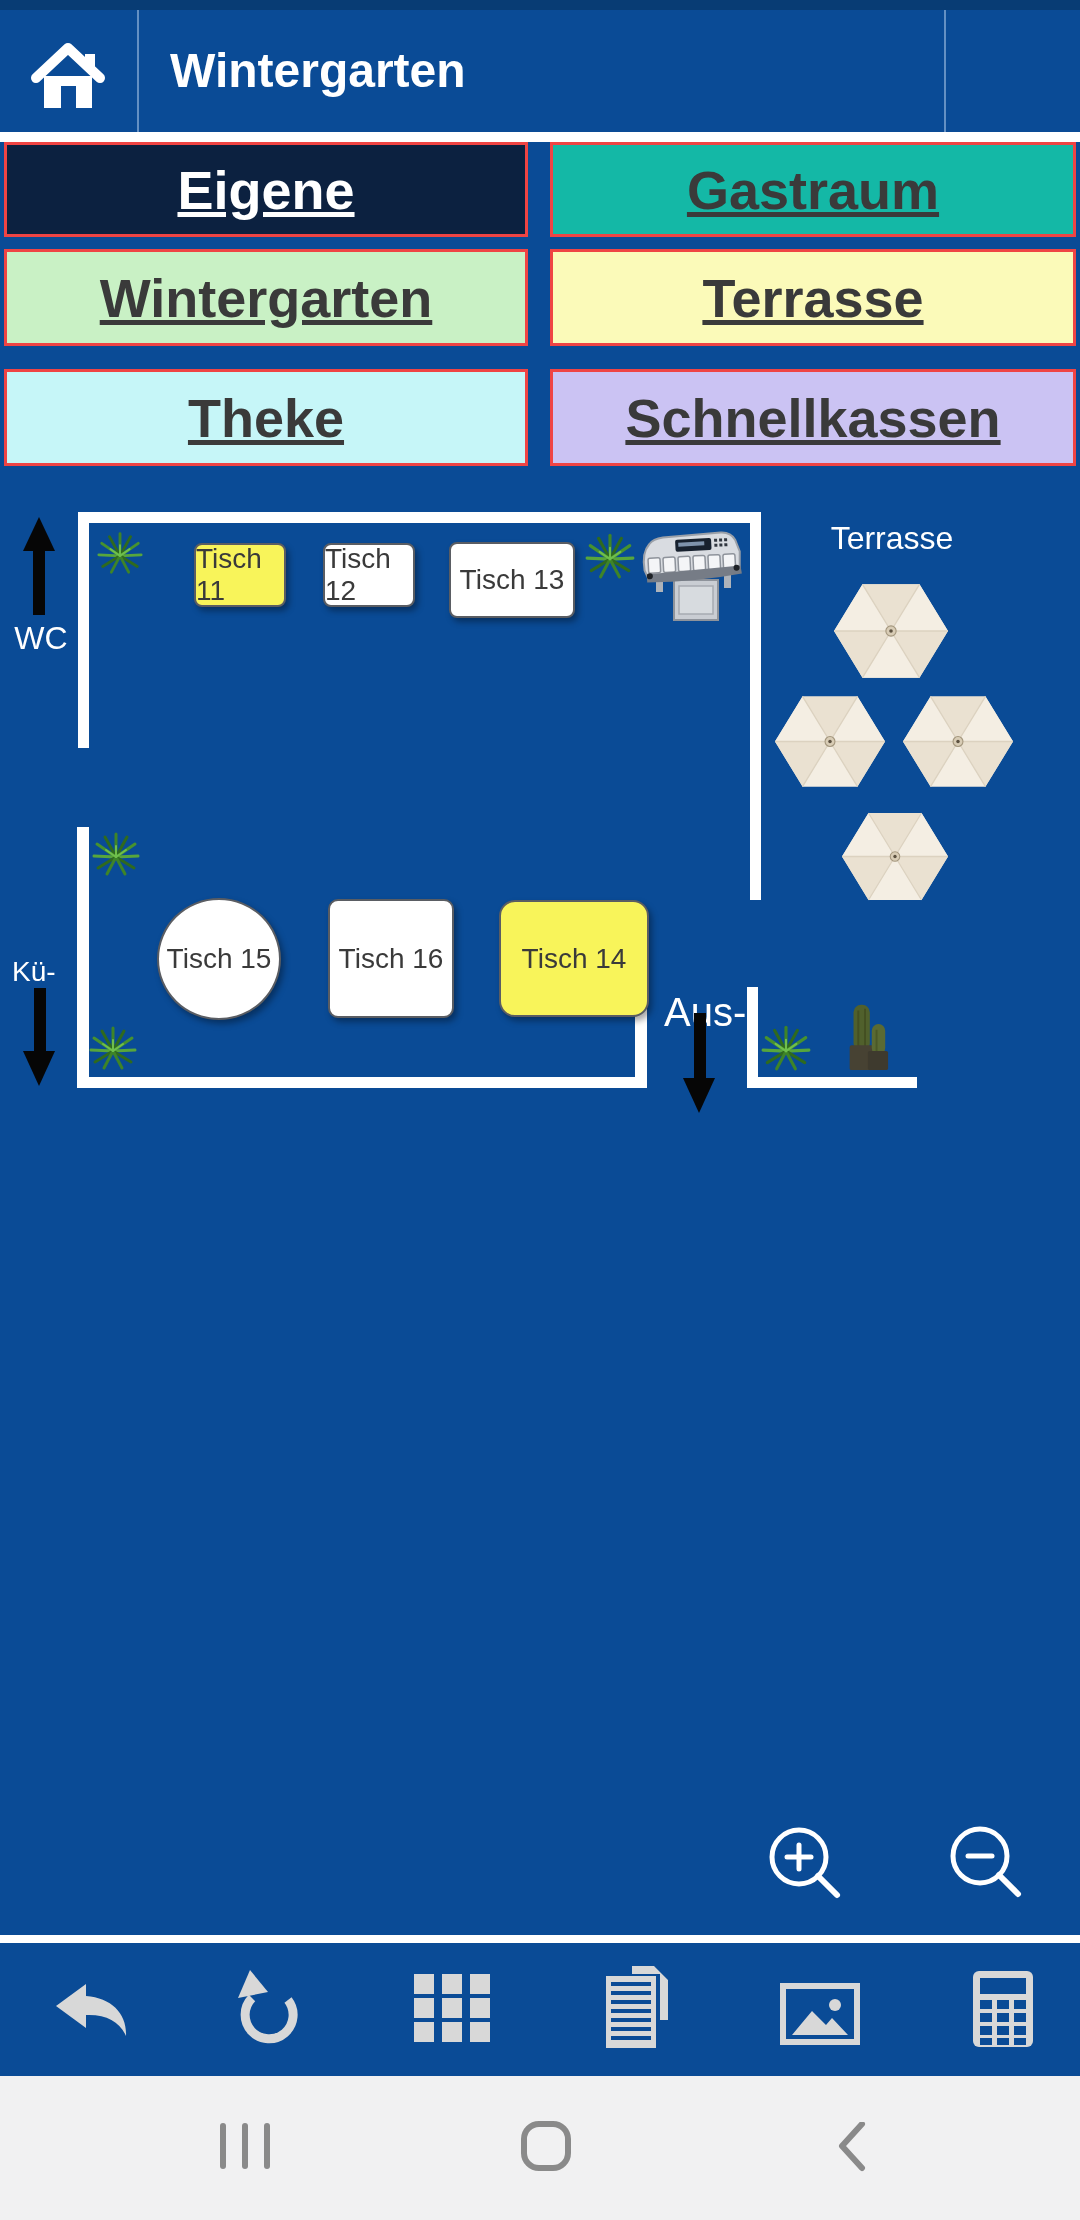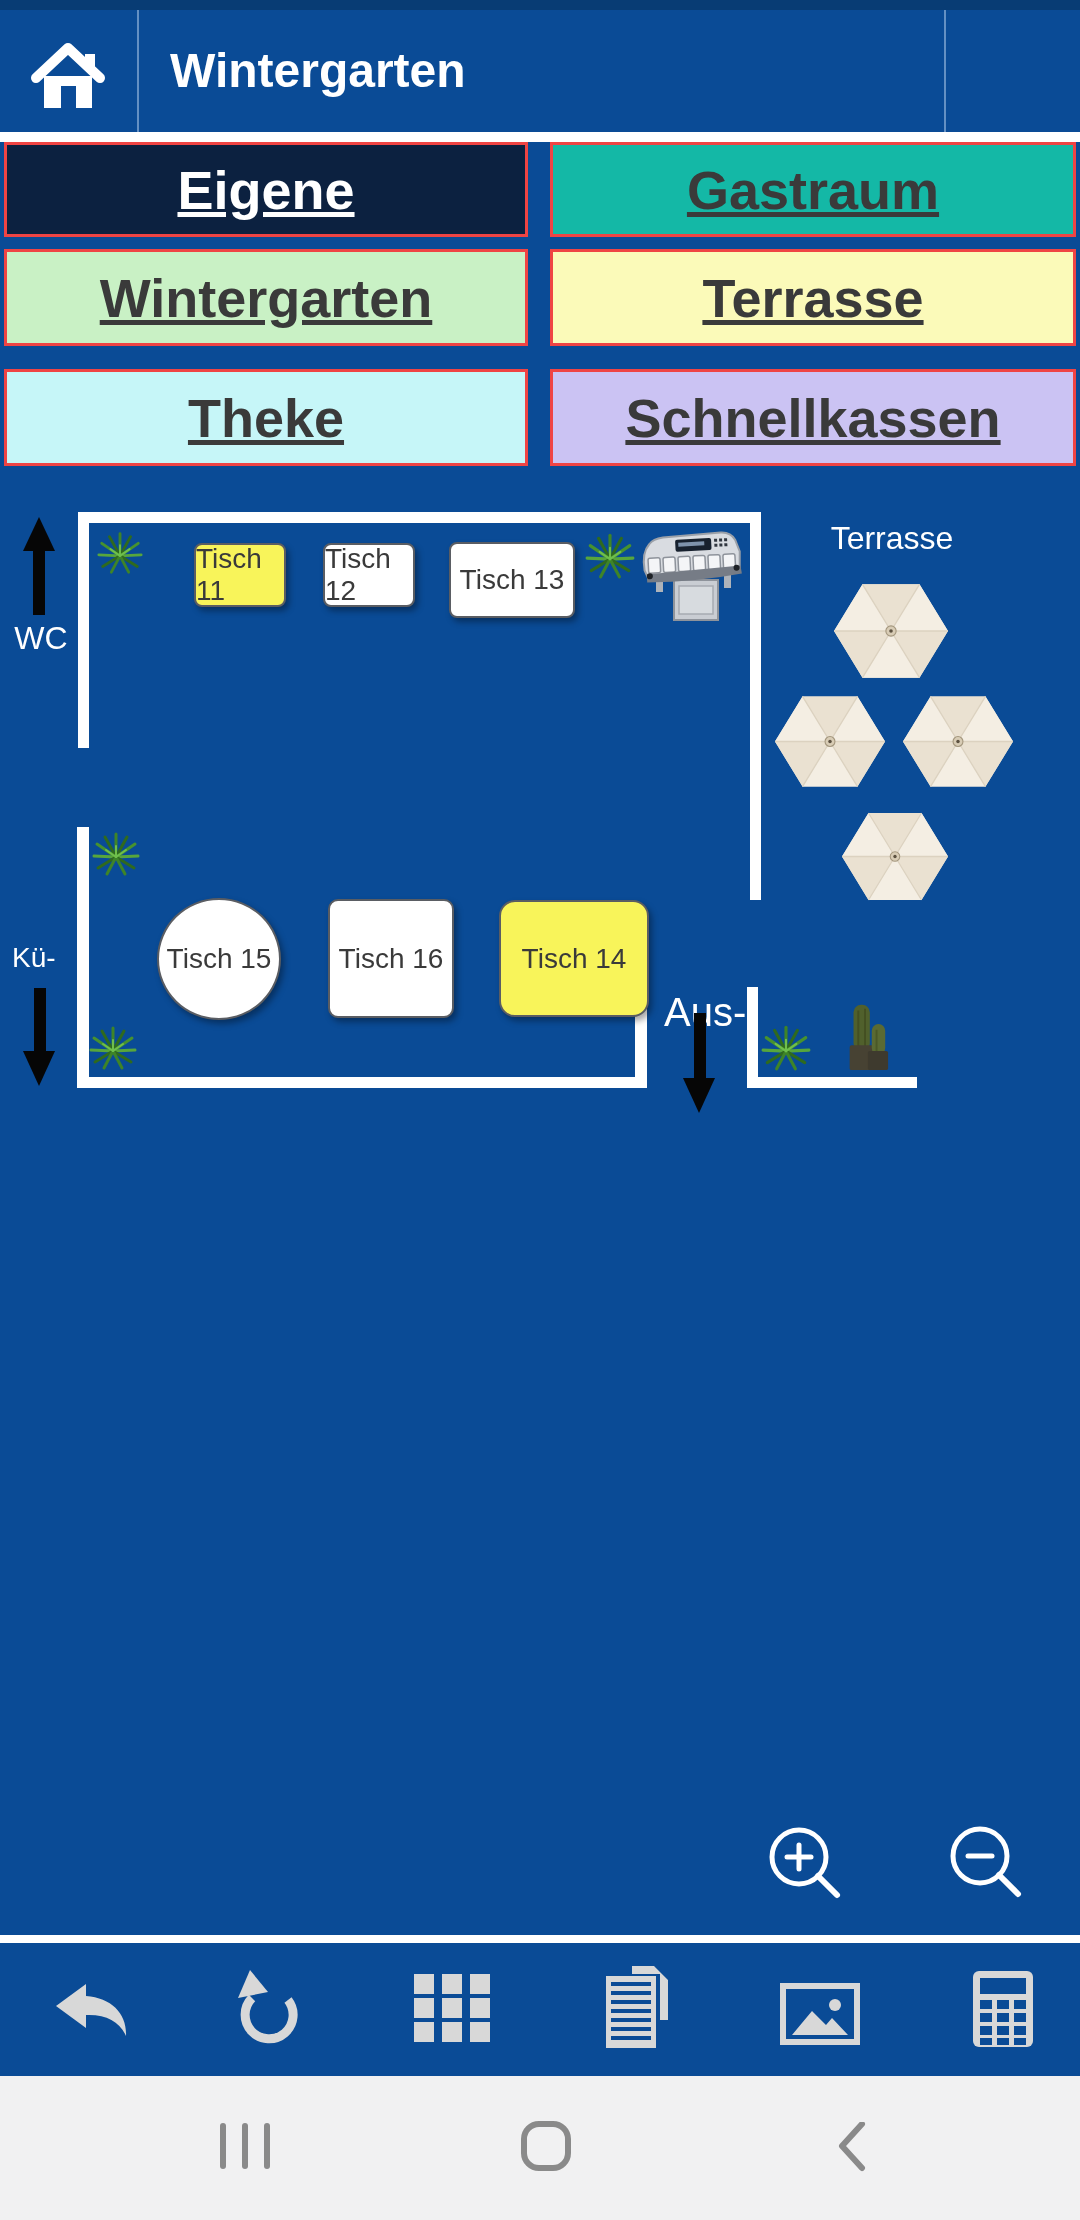--- a/index.html
+++ b/index.html
@@ -156,21 +156,21 @@
     <div class="abs wall" style="left:77px;top:357px;width:12px;height:261px"></div>
     <div class="abs wall" style="left:77px;top:607px;width:570px;height:11px"></div>
     <div class="abs wall" style="left:635px;top:517px;width:12px;height:101px"></div>
     <div class="abs wall" style="left:747px;top:517px;width:11px;height:101px"></div>
     <div class="abs wall" style="left:747px;top:607px;width:170px;height:11px"></div>
 
     <div class="abs head-up" style="left:23px;top:47px"></div>
     <div class="abs shaft" style="left:33px;top:79px;width:12px;height:66px"></div>
     <div class="abs maplabel" style="left:10px;top:150px;width:62px;text-align:center;font-size:32px">WC</div>
 
-    <div class="abs maplabel" style="left:12px;top:472px;font-size:28px">Kü-</div>
+    <div class="abs maplabel" style="left:12px;top:486px;font-size:28px">Kü-</div>
     <div class="abs shaft" style="left:34px;top:518px;width:12px;height:64px"></div>
     <div class="abs head-down" style="left:23px;top:581px"></div>
 
     <div class="abs maplabel" style="left:664px;top:520px;font-size:40px">Aus-</div>
     <div class="abs shaft" style="left:694px;top:543px;width:12px;height:66px"></div>
     <div class="abs head-down" style="left:683px;top:608px"></div>
 
     <div class="abs maplabel" style="left:830px;top:50px;width:124px;text-align:center;font-size:32px">Terrasse</div>
 
     <div class="abs table yellow" style="left:178px;top:73px;width:92px;height:64px;border-radius:8px">Tisch 11</div>

